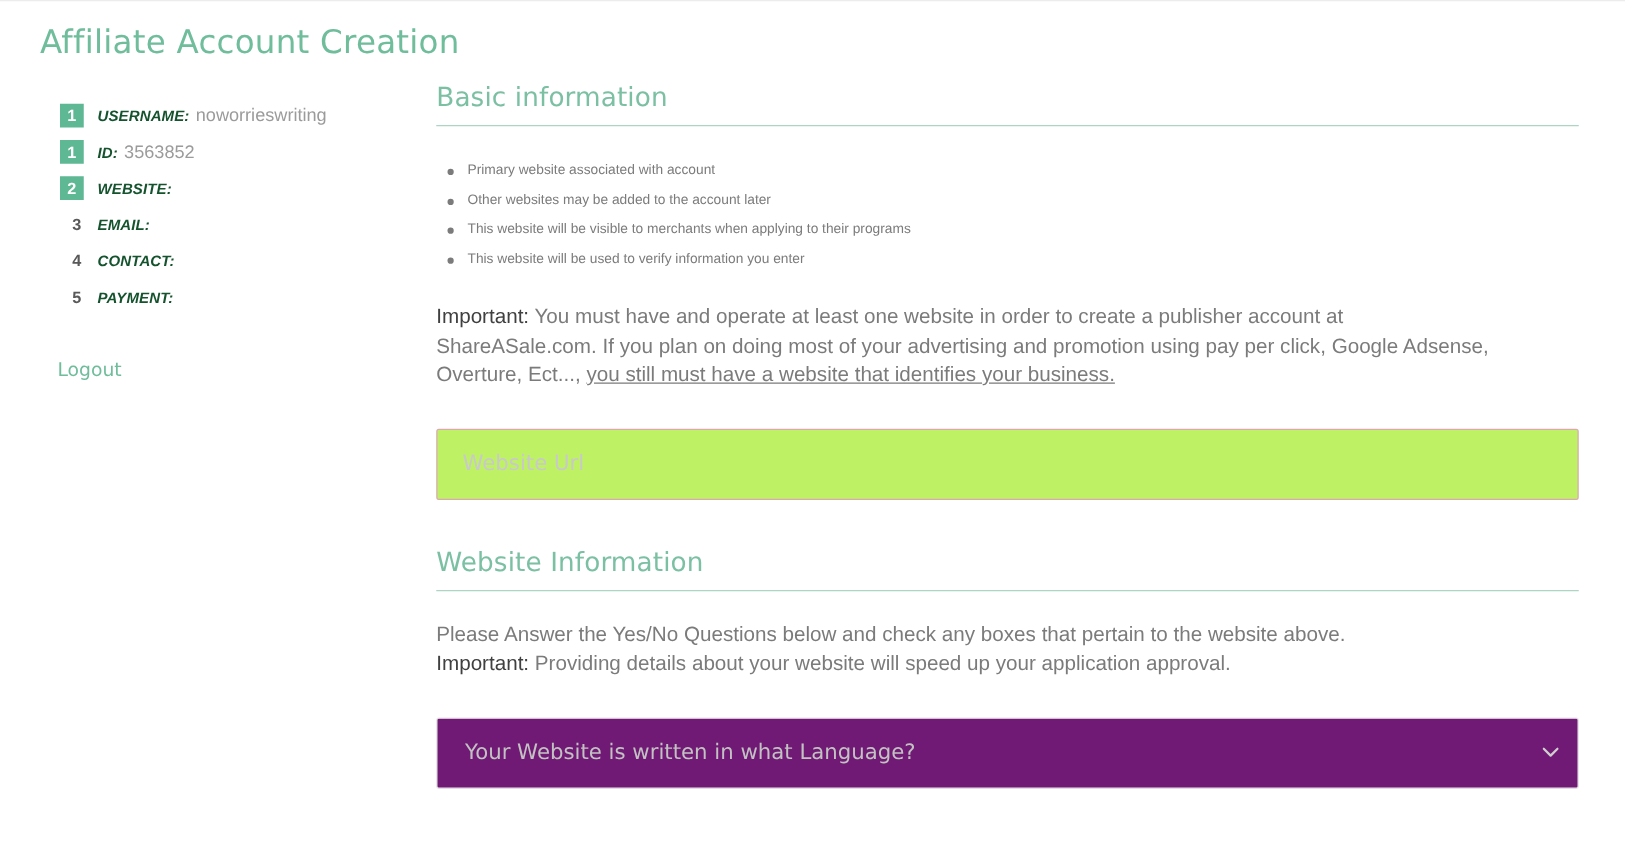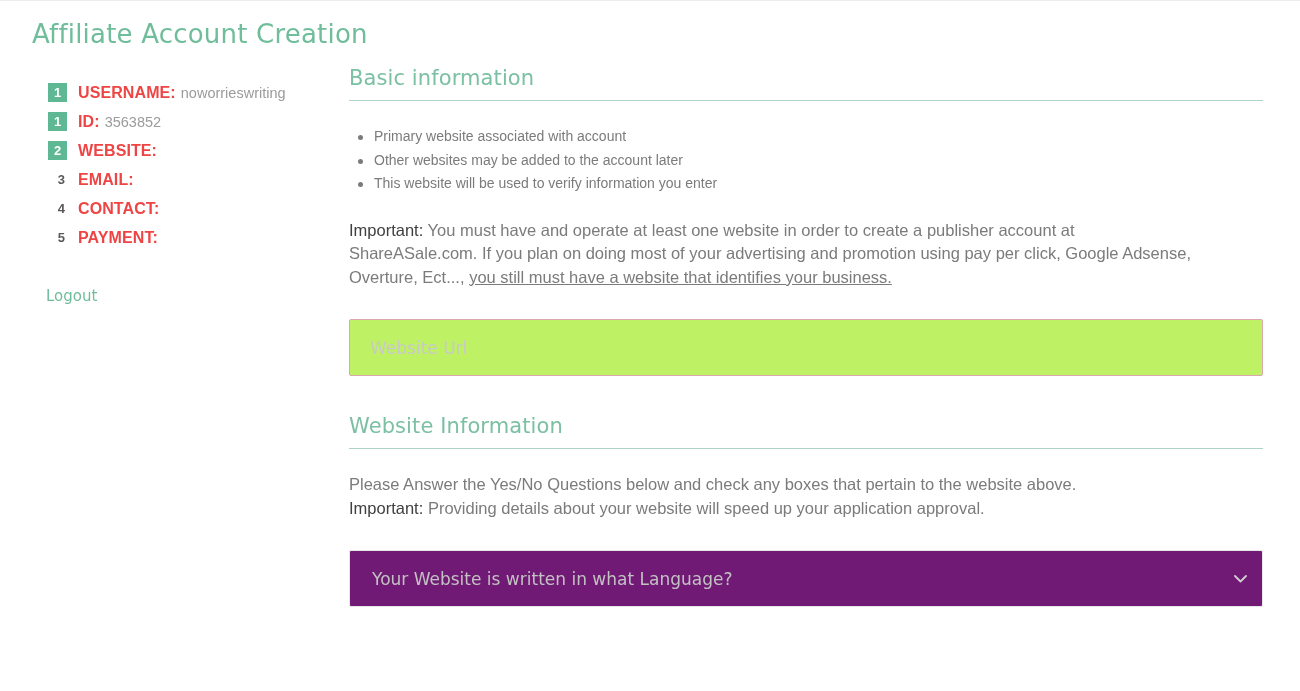--- a/index.html
+++ b/index.html
@@ -67,24 +67,25 @@
     background: #5fb894;
     color: #ffffff;
   }
   .step-badge.todo {
     background: transparent;
     color: #595959;
     justify-content: flex-end;
     padding-right: 2px;
   }
   .step-label {
-    font-size: 16px;
+    font-size: 12px;
     font-weight: 700;
-    color: #ef4444;
+    color: #14532d;
     letter-spacing: 0.1px;
+    font-style: italic;
   }
   .step-value {
     font-size: 14.5px;
     font-weight: 400;
     color: #9b9b9b;
     margin-left: 5px;
     text-align: right;
   }
   .logout-link {
     position: absolute;
@@ -119,21 +120,21 @@
     margin-bottom: 24px;
   }
 
   .bullet-list {
     margin: 0 0 0 0;
     padding: 0 0 0 25px;
     list-style: none;
   }
   .bullet-list li {
     position: relative;
-    font-size: 14px;
+    font-size: 11px;
     line-height: 23.5px;
     color: #7b7b7b;
     padding-left: 0;
   }
   .bullet-list li::before {
     content: "";
     position: absolute;
     left: -16px;
     top: 10px;
     width: 5px;
@@ -258,20 +259,21 @@
 <a class="logout-link">Logout</a>
 
 <main class="main">
 
   <h2 class="section-heading">Basic information</h2>
   <div class="section-rule"></div>
 
   <ul class="bullet-list">
     <li>Primary website associated with account</li>
     <li>Other websites may be added to the account later</li>
+    <li>This website will be visible to merchants when applying to their programs</li>
     <li>This website will be used to verify information you enter</li>
   </ul>
 
   <p class="note-paragraph"><span class="important-tag">Important:</span><span> You must have and operate at least one website in order to create a publisher account at ShareASale.com. If you plan on doing most of your advertising and promotion using pay per click, Google Adsense, Overture, Ect..., </span><span class="underline-phrase">you still must have a website that identifies your business.</span></p>
 
   <input class="text-input" type="text" placeholder="Website Url" style="">
 
   <div class="spacer-lg"></div>
 
   <h2 class="section-heading">Website Information</h2>

